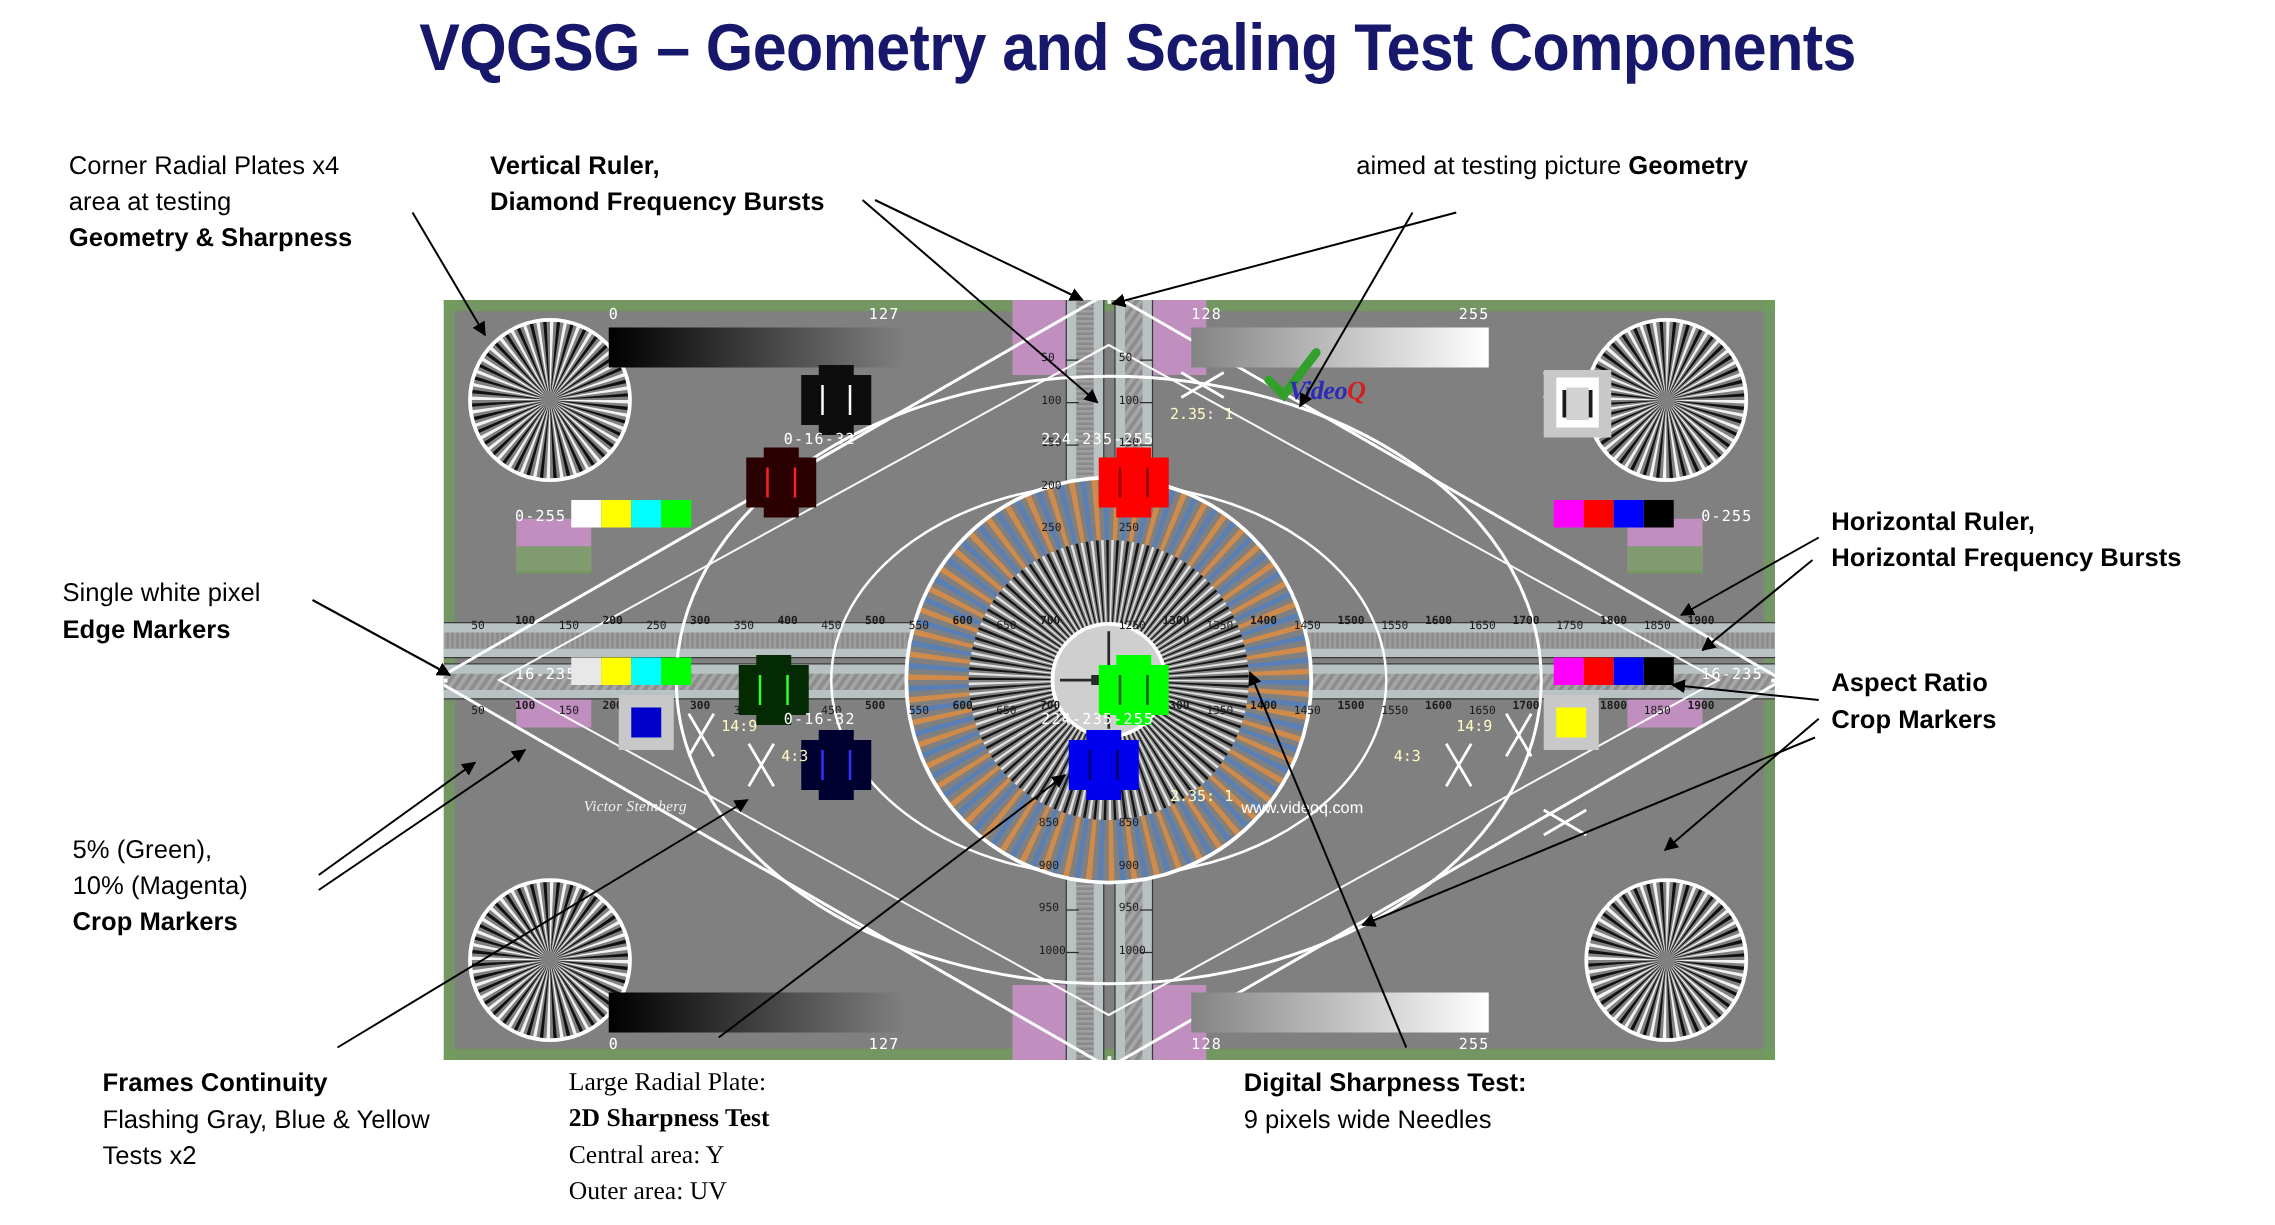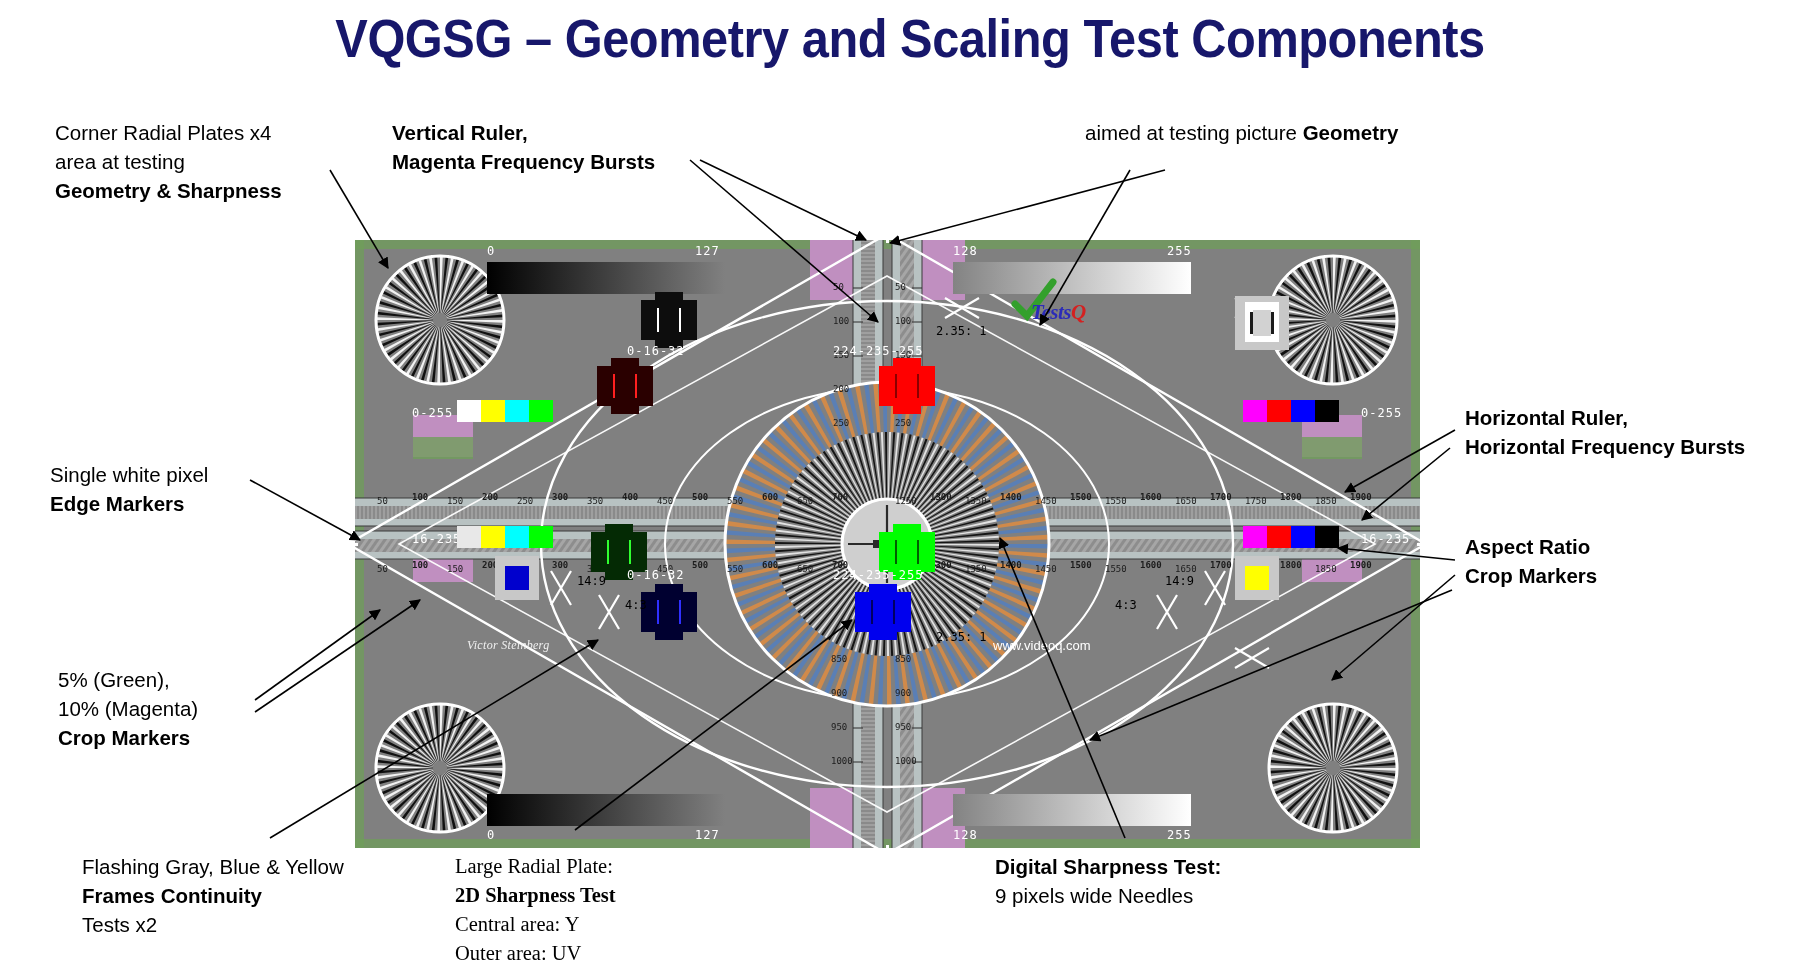--- a/index.html
+++ b/index.html
@@ -38,21 +38,21 @@
     font-size:12px;letter-spacing:1px;white-space:nowrap;
   }
   .greybox{position:absolute;background:#c8c8c8;}
 
   
   .needle{position:absolute;}
   .sig{position:absolute;font-family:"Liberation Serif",serif;font-style:italic;
        font-size:12px;color:#f0f0f0;letter-spacing:0.3px;}
   .url{position:absolute;font-family:"Liberation Sans",sans-serif;
        font-size:13px;color:#ffffff;}
-  .ar{position:absolute;font-family:"DejaVu Sans Mono",monospace;font-size:12px;color:#000000;}
+  .ar{position:absolute;font-family:"DejaVu Sans Mono",monospace;font-size:12px;color:#fef9c3;}
 
   .logo{position:absolute;width:86px;height:46px;}
   .logo .vq{position:absolute;left:24px;top:22px;font-family:"Liberation Serif",serif;
      font-style:italic;font-weight:bold;font-size:21px;color:#2b2bb8;letter-spacing:-0.5px;}
   .logo .vq i{font-style:italic;color:#d42020;}
 </style>
 </head>
 <body>
 
 <div id="slide">
@@ -983,40 +983,40 @@
     <div class="ar" style="left:810px;top:334px;">14:9</div>
     <div class="ar" style="left:760px;top:358px;">4:3</div>
 
     <div class="sig" style="left:112px;top:398px;">Victor Steinberg</div>
     <div class="url" style="left:638px;top:398px;">www.videoq.com</div>
 
     <div class="logo" style="left:652px;top:38px;">
       <svg width="86" height="46" viewBox="0 0 86 46">
         <path d="M8 26 L20 38 L46 4" stroke="#33a02c" stroke-width="7" fill="none" stroke-linecap="round"></path>
       </svg>
-      <div class="vq"><span>Tests</span><i>Q</i></div>
+      <div class="vq"><span>Video</span><i>Q</i></div>
     </div>
 
     <div style="position:absolute;left:0;top:0;width:1065px;height:608px;pointer-events:none;">
       <div style="position:absolute;left:0;top:303px;width:3px;height:3px;background:#fff;"></div>
       <div style="position:absolute;left:1062px;top:303px;width:3px;height:3px;background:#fff;"></div>
       <div style="position:absolute;left:531px;top:0;width:3px;height:3px;background:#fff;"></div>
       <div style="position:absolute;left:531px;top:605px;width:3px;height:3px;background:#fff;"></div>
     </div>
   </div>
 
   <div id="notes">
       <div class="note" style="left: 55px; top: 118px;"><div>Corner Radial Plates x4</div><div>area at testing</div><div style="font-weight: bold;">Geometry &amp; Sharpness</div></div>
-      <div class="note" style="left: 392px; top: 118px;"><div style="font-weight: bold;">Vertical Ruler,</div><div style="font-weight: bold;">Magenta Frequency Bursts</div></div>
+      <div class="note" style="left: 392px; top: 118px;"><div style="font-weight: bold;">Vertical Ruler,</div><div style="font-weight: bold;">Diamond Frequency Bursts</div></div>
       <div class="note" style="left: 1085px; top: 118px;"><div>aimed at testing picture <b>Geometry</b></div></div>
       <div class="note" style="left: 1465px; top: 403px;"><div style="font-weight: bold;">Horizontal Ruler,</div><div style="font-weight: bold;">Horizontal Frequency Bursts</div></div>
       <div class="note" style="left: 50px; top: 460px;"><div>Single white pixel</div><div style="font-weight: bold;">Edge Markers</div></div>
       <div class="note" style="left: 1465px; top: 532px;"><div style="font-weight: bold;">Aspect Ratio</div><div style="font-weight: bold;">Crop Markers</div></div>
       <div class="note" style="left: 58px; top: 665px;"><div>5% (Green),</div><div>10% (Magenta)</div><div style="font-weight: bold;">Crop Markers</div></div>
-      <div class="note" style="left: 82px; top: 852px;"><div>Flashing Gray, Blue &amp; Yellow</div><div style="font-weight: bold;">Frames Continuity</div><div>Tests x2</div></div>
+      <div class="note" style="left: 82px; top: 852px;"><div style="font-weight: bold;">Frames Continuity</div><div>Flashing Gray, Blue &amp; Yellow</div><div>Tests x2</div></div>
       <div class="note" style="left: 455px; top: 852px; font-family: Liberation Serif, serif;"><div>Large Radial Plate:</div><div style="font-weight: bold;">2D Sharpness Test</div><div>Central area: Y</div><div>Outer area: UV</div></div>
       <div class="note" style="left: 995px; top: 852px;"><div style="font-weight: bold;">Digital Sharpness Test:</div><div>9 pixels wide Needles</div></div>
     </div>
 
   <svg id="leaders">
     <defs>
       <marker id="ah" viewBox="0 0 10 10" refX="9" refY="5" markerWidth="7" markerHeight="7" orient="auto-start-reverse">
         <path d="M0 0 L10 5 L0 10 z" fill="#000"></path>
       </marker>
     </defs>

